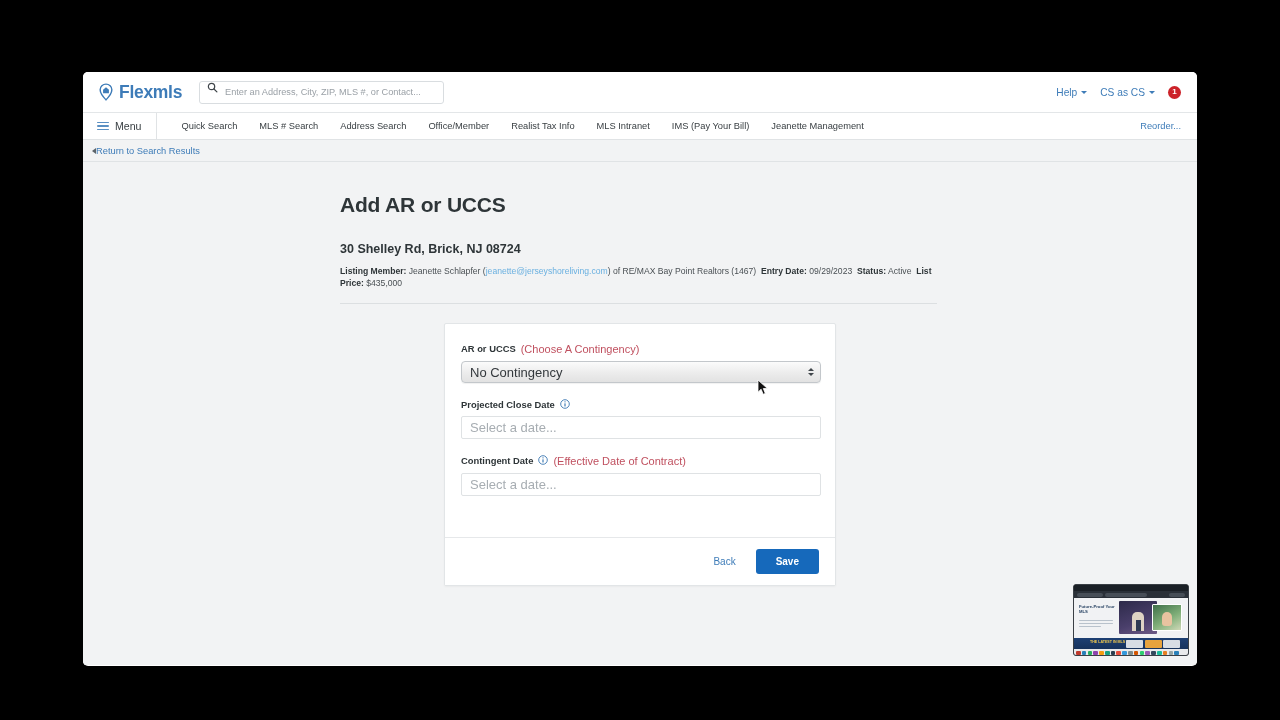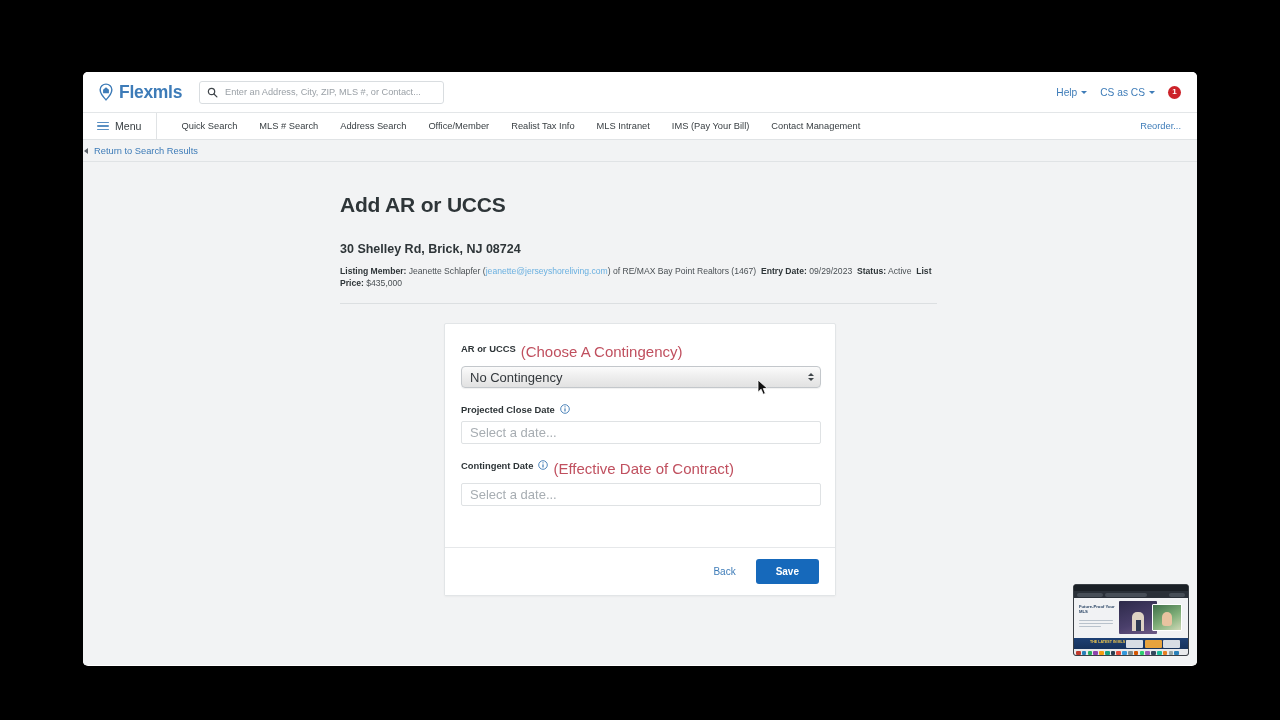--- a/index.html
+++ b/index.html
@@ -50,21 +50,20 @@
     font-weight: 700;
     color: #3e7cb8;
     letter-spacing: -0.3px;
   }
   .search-wrap {
     position: relative;
     width: 245px; height: 23px;
     border: 1px solid #d9dde0;
     border-radius: 3px;
     display: flex;
-    align-items: center;
     padding: 0 7px;
     background: #fff;
   }
   .search-icon { width: 11px; height: 11px; flex: 0 0 auto; margin-right: 5px; }
   .search-input {
     border: 0; outline: 0;
     font-family: "Liberation Sans", sans-serif;
     font-size: 9.2px;
     color: #55595d;
     width: 100%;
@@ -140,22 +139,22 @@
     cursor: pointer;
   }
 
   
   .return-bar {
     height: 22px;
     background: #f2f3f4;
     border-bottom: 1px solid #e0e3e5;
     display: flex;
     align-items: center;
-    padding-left: 1px;
-    gap: 6px;
+    padding-left: 9px;
+    gap: 0;
   }
   .chev-left {
     width: 0; height: 0;
     border-top: 3.6px solid transparent;
     border-bottom: 3.6px solid transparent;
     border-right: 4.4px solid #5c6369;
   }
   .return-text { font-size: 9.3px; color: #3e7cb8; cursor: pointer; }
 
   
@@ -216,21 +215,21 @@
     align-items: flex-start;
     gap: 5px;
     margin-bottom: 6px;
   }
   .field-label {
     font-size: 9.4px;
     font-weight: 700;
     color: #2e3538;
   }
   .field-hint {
-    font-size: 15px;
+    font-size: 11px;
     color: #c0505f;
   }
   .info-icon { width: 10px; height: 10px; display: block; }
 
   .select-native {
     position: relative;
     width: 360px; height: 22px;
     border: 1px solid #c3c7cb;
     border-radius: 4px;
     background: linear-gradient(to bottom, #fbfbfb 0%, #ececec 55%, #e2e2e2 100%);
@@ -445,21 +444,21 @@
         <span class="menu-label">Menu</span>
       </div>
       <div class="nav-items">
         <div class="nav-item">Quick Search</div>
         <div class="nav-item">MLS # Search</div>
         <div class="nav-item">Address Search</div>
         <div class="nav-item">Office/Member</div>
         <div class="nav-item">Realist Tax Info</div>
         <div class="nav-item">MLS Intranet</div>
         <div class="nav-item">IMS (Pay Your Bill)</div>
-        <div class="nav-item">Contact Management</div>
+        <div class="nav-item">Jeanette Management</div>
       </div>
       <div class="nav-reorder">Reorder...</div>
     </div>
 
     <div class="return-bar">
       <span class="chev-left"></span>
       <span class="return-text">Return to Search Results</span>
     </div>
 
     <div class="page-body">

